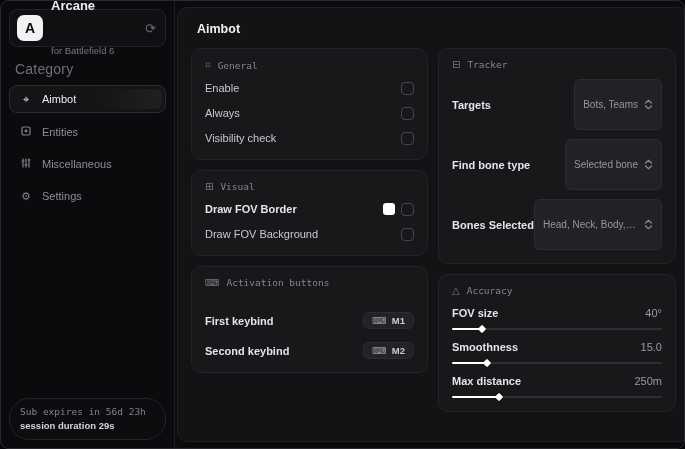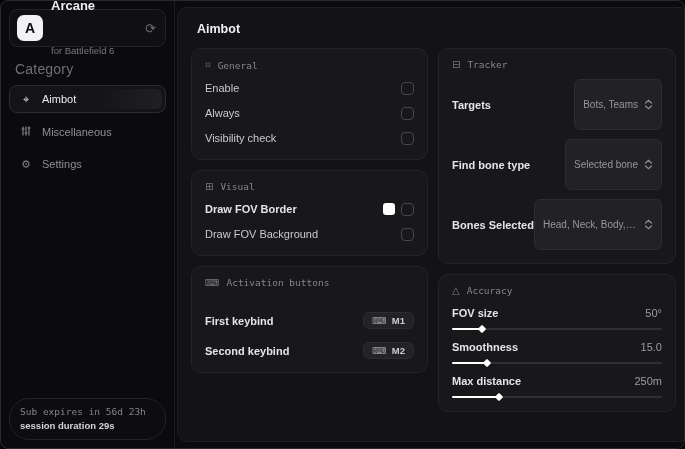--- a/index.html
+++ b/index.html
@@ -126,20 +126,29 @@
       </div>
       <span class="refresh">⟳</span>
     </div>
 
     <div class="category">Category</div>
 
     <div class="nav">
       <div class="nav-item selected">
         <span class="nicon">⌖</span>
         <span>Aimbot</span>
+      </div>
+      <div class="nav-item">
+        <span class="nicon">
+          <svg width="12" height="12" viewBox="0 0 12 12" fill="none" stroke="#80808a" stroke-width="1.2">
+            <rect x="2" y="2" width="8" height="8" rx="1.5"></rect>
+              <circle cx="6" cy="6" r="1.4" fill="#80808a" stroke="none"></circle>
+          </svg>
+        </span>
+        <span>Entities</span>
       </div>
       <div class="nav-item">
         <span class="nicon">
           <svg width="12" height="12" viewBox="0 0 12 12" stroke="#80808a" stroke-width="1.2" fill="none">
             <line x1="3" y1="1.5" x2="3" y2="10.5"></line>
               <line x1="6" y1="1.5" x2="6" y2="10.5"></line>
               <line x1="9" y1="1.5" x2="9" y2="10.5"></line>
             <line x1="1.5" y1="4" x2="4.5" y2="4"></line>
               <line x1="4.5" y1="8" x2="7.5" y2="8"></line>
               <line x1="7.5" y1="3" x2="10.5" y2="3"></line>
@@ -273,21 +282,21 @@
 
         <div class="card">
           <div class="card-head">
             <span class="sicon">△</span>
             <span>Accuracy</span>
           </div>
 
           <div class="slider-row">
             <div class="slider-top">
               <span class="row-label bright">FOV size</span>
-              <span class="slider-val">50°</span>
+              <span class="slider-val">40°</span>
             </div>
             <div class="slider-track">
               <div class="slider-fill" style="width: 14%;"></div>
             </div>
           </div>
 
           <div class="slider-row">
             <div class="slider-top">
               <span class="row-label bright">Smoothness</span>
               <span class="slider-val">15.0</span>

